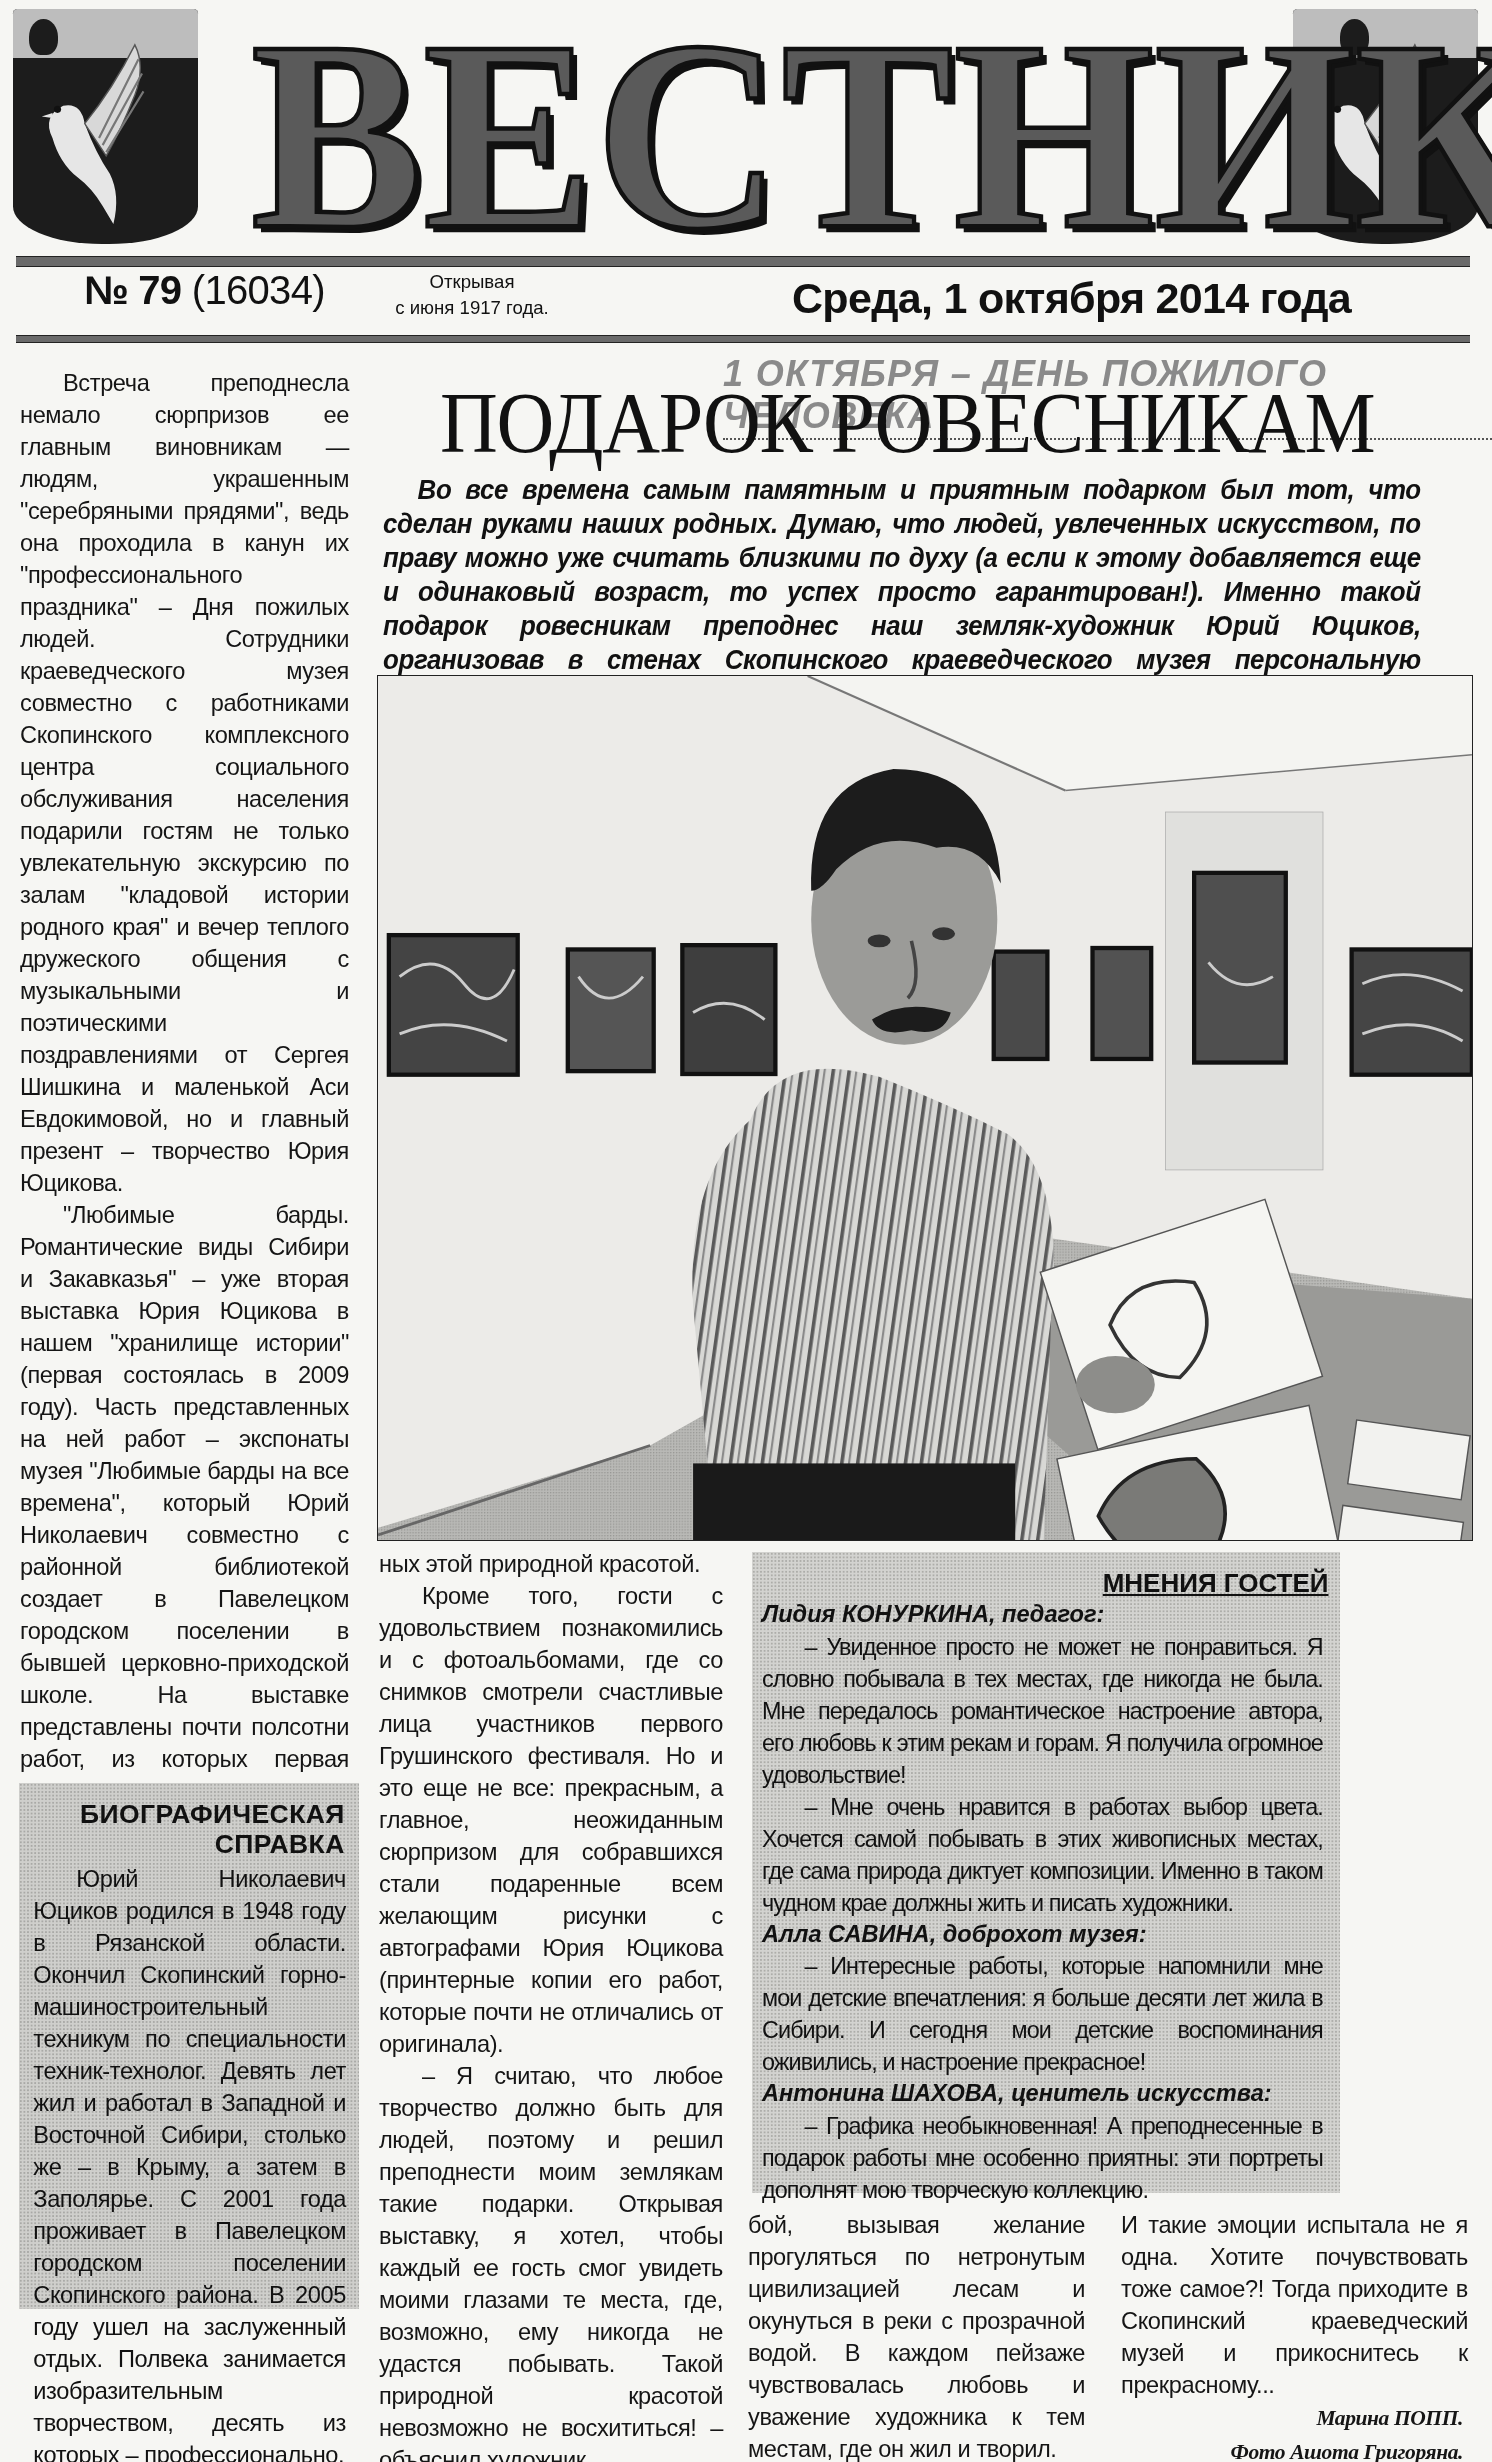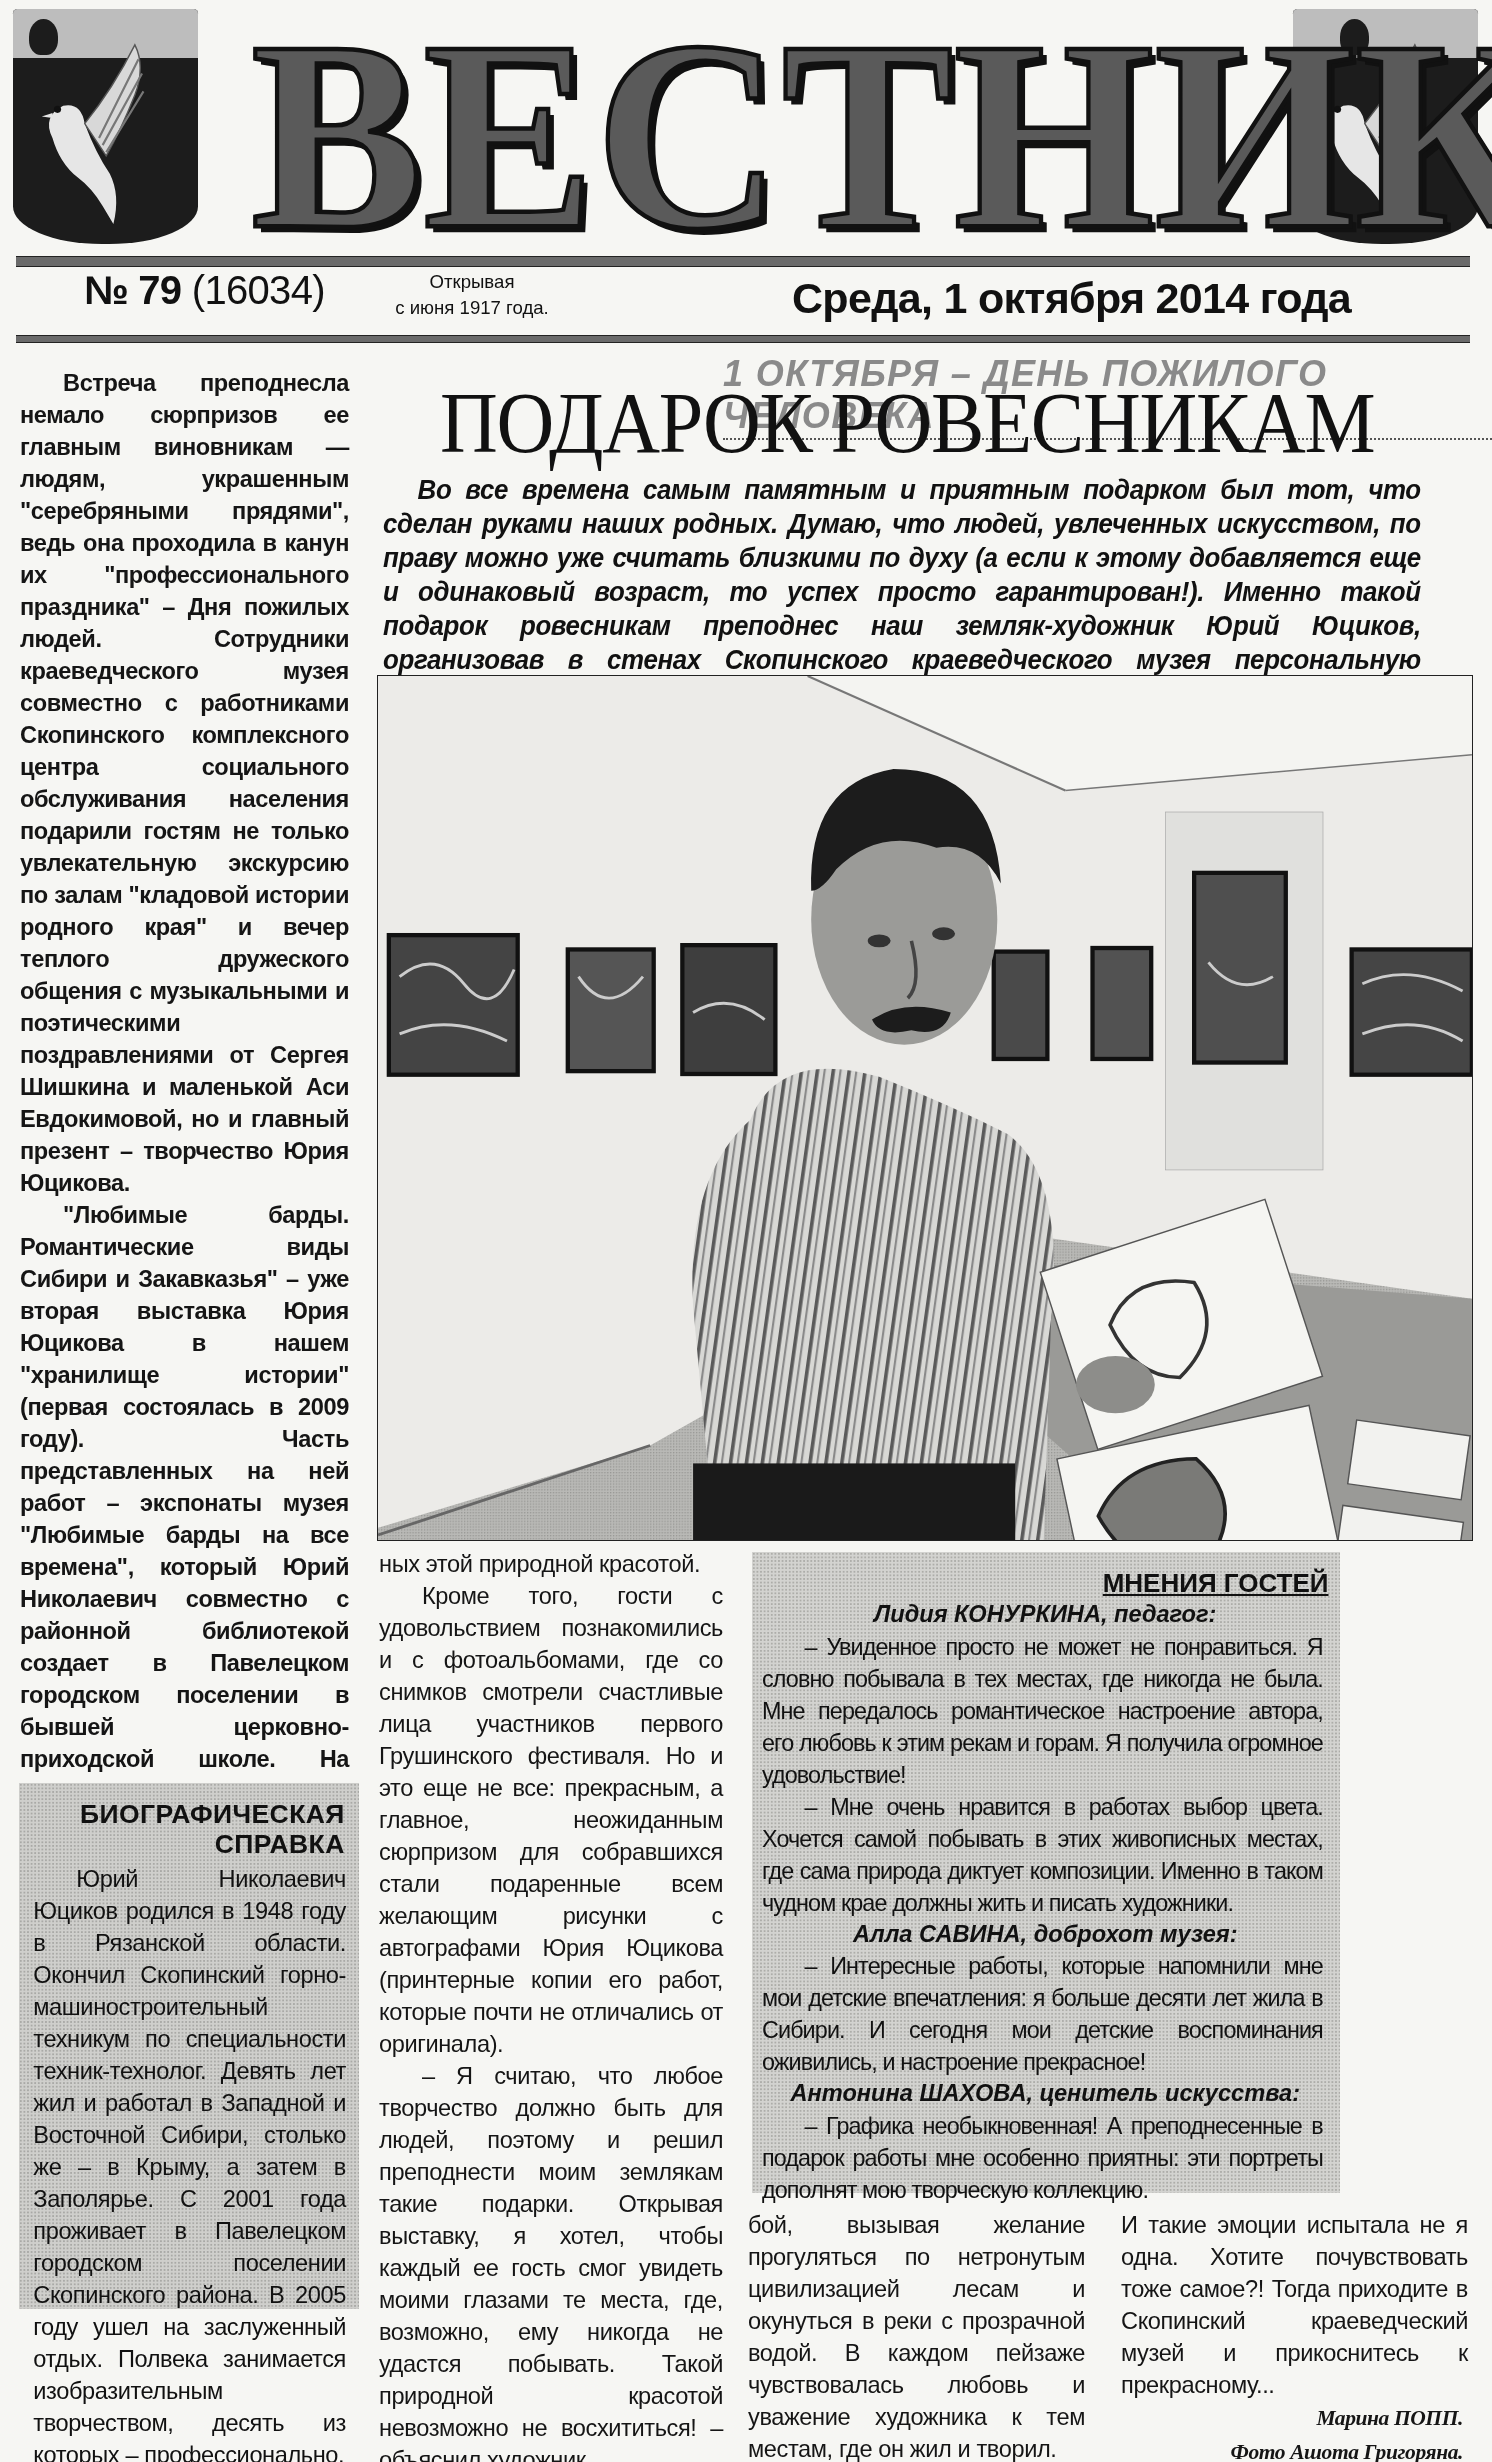--- a/index.html
+++ b/index.html
@@ -50,21 +50,21 @@
     transform: scaleX(0.96); transform-origin: left top; letter-spacing: -0.4px;
   }
 
   
   .col {
     position: absolute; font-size: 23.6px; line-height: 32px; text-align: justify;
     letter-spacing: -0.4px; color: #151515;
   }
   .col p { margin: 0; text-indent: 43px; }
   .col p.noindent { text-indent: 0; }
-  .col1 { left: 20px; top: 367px; width: 329px; font-weight: bold; }
+  .col1 { left: 20px; top: 367px; width: 329px; }
   .col2 { left: 379px; top: 1548px; width: 344px; }
   .col3 { left: 748px; top: 2209px; width: 337px; }
   .col4 { left: 1121px; top: 2209px; width: 347px; }
 
   .sig { text-align: right; font-style: italic; font-weight: bold; font-size: 21.5px; line-height: 34px; margin-right: 5px; font-family: Liberation Serif, serif; }
 
   
   .bio {
     position: absolute; left: 19px; top: 1783px; width: 340px; height: 526px;
     background: #cfcfcc;
@@ -82,21 +82,21 @@
 
   
   .opinions {
     position: absolute; left: 752px; top: 1552px; width: 588px; height: 641px;
     background: #d3d3d0;
     background-image: radial-gradient(#adada9 0.7px, transparent 0.9px);
     background-size: 3.6px 3.6px;
     padding: 15.8px 11.5px 0 10px; box-sizing: border-box;
   }
   .op-title { text-align: right; font-weight: 900; font-size: 26px; text-decoration: underline; line-height: 31.5px; }
-  .op-name { text-align: center; font-weight: bold; font-style: italic; font-size: 23.6px; line-height: 31.5px; }
+  .op-name { text-align: left; font-weight: bold; font-style: italic; font-size: 23.6px; line-height: 31.5px; }
   .op-text { font-size: 23.6px; line-height: 32px; text-align: justify; text-indent: 43px; letter-spacing: -0.9px; transform: scaleX(0.99); transform-origin: left; margin: 0; }
 </style>
 </head>
 <body>
 
 <div class="crest" style="left:13px;">
   <div class="sky"></div>
   <div class="dot" style="left:15.8px;"></div>
   <svg width="185" height="235" viewBox="0 0 258 328">
     <path d="M55 180 Q40 150 70 135 Q95 130 100 160 Q115 200 135 230 Q150 260 140 300 L125 275 Q110 250 90 235 Q65 215 55 180 Z" fill="#e6e6e6"></path>

